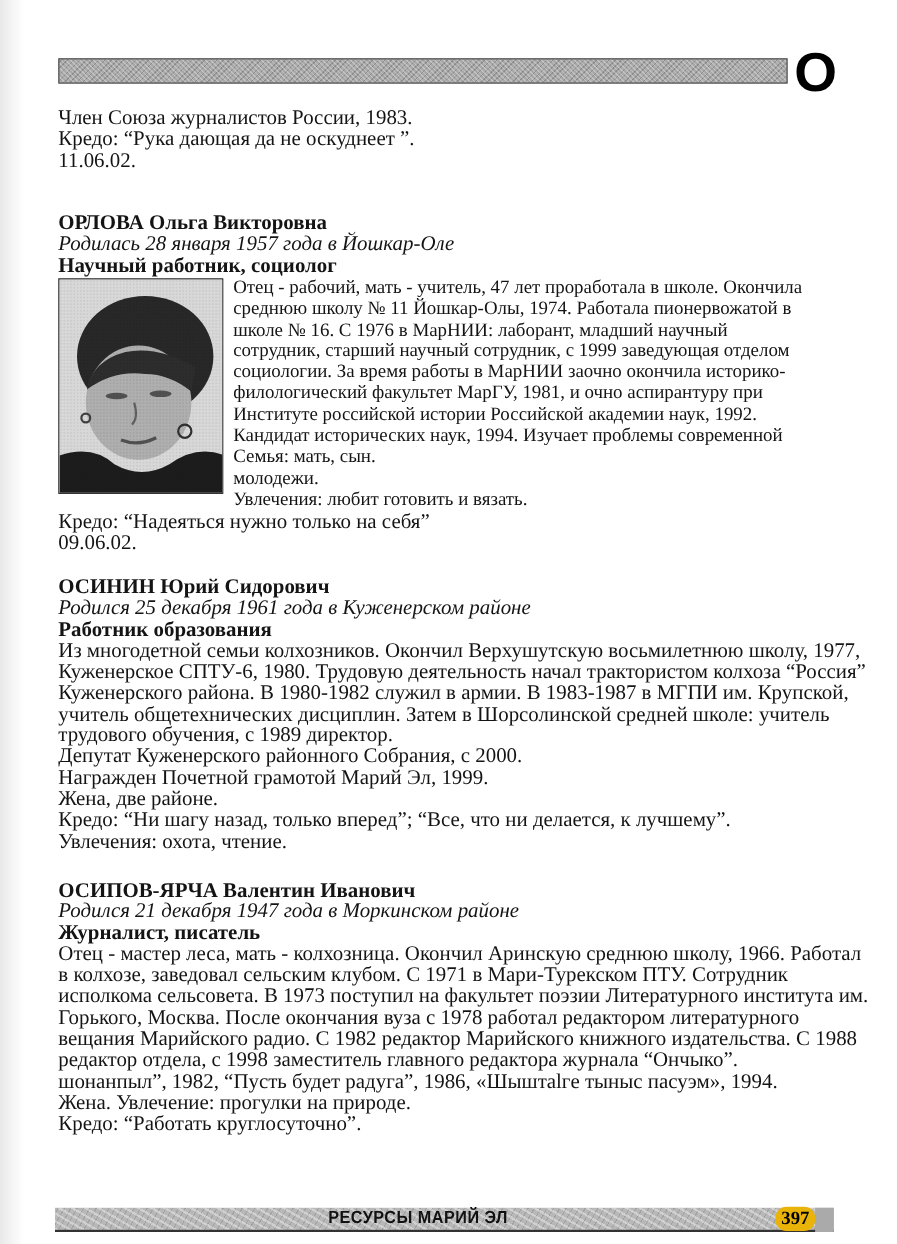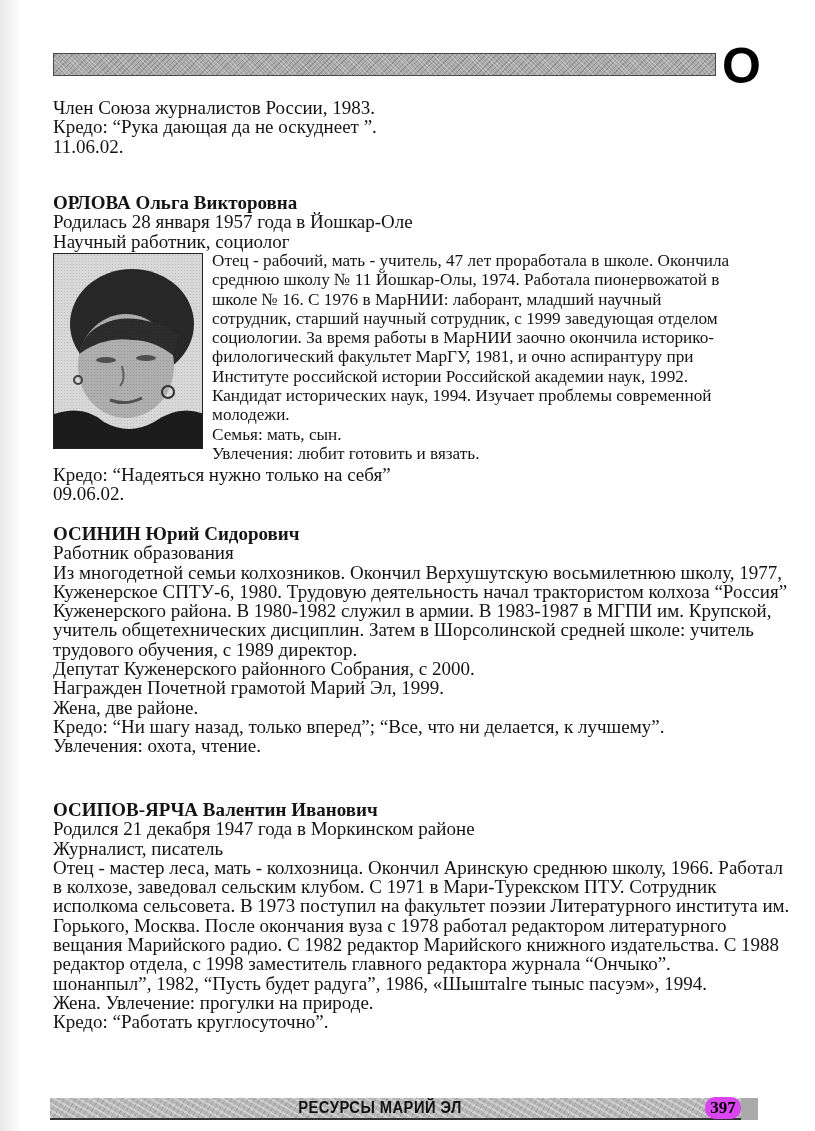--- a/index.html
+++ b/index.html
@@ -26,22 +26,22 @@
     position: absolute; left: 722px; top: 38px;
     font-family: "Liberation Sans", "DejaVu Sans", sans-serif;
     font-weight: bold; font-size: 50px; line-height: 56px; color: #000;
   }
   .text {
     position: absolute; left: 53px;
     font-size: 19px; line-height: 19.3px;
   }
   .text p { margin: 0; }
   .name { font-weight: bold; }
-  .born { }
-  .profession { font-weight: normal; }
+  .born { font-style: italic; }
+  .profession { font-weight: bold; }
   .block1 { top: 98px; }
   .block2 { top: 193px; }
   .photo {
     position: absolute; left: 53px; top: 253px; width: 150px; height: 196px;
     border: 1.5px solid #222; box-sizing: border-box; overflow: hidden;
     background: #dcdcdc;
   }
   .bio-right { position: absolute; left: 212px; top: 251px; width: 580px; font-size: 17.2px; line-height: 19.3px; }
   .bio-right p { margin: 0; }
   .after-photo { top: 465px; }
@@ -57,21 +57,21 @@
     box-sizing: border-box;
   }
   .footer-title {
     position: absolute; left: 280px; top: 1096px; width: 200px; text-align: center;
     font-family: "Liberation Sans Narrow", "Liberation Sans", sans-serif;
     font-weight: bold; font-size: 16px; line-height: 24px; letter-spacing: 0.5px; color: #111;
     transform: scaleX(0.92);
   }
   .page-num {
     position: absolute; left: 705px; top: 1097px; width: 36px; height: 22px;
-    background: #d946ef; border-radius: 10px;
+    background: #eab308; border-radius: 10px;
     font-weight: bold; font-size: 17px; line-height: 22px; text-align: center; color: #000;
   }
   .footer-tail {
     position: absolute; left: 741px; top: 1098px; width: 17px; height: 22px;
     background: #aaa;
   }
 </style>
 </head>
 <body>
 
@@ -118,32 +118,33 @@
 
 <div class="bio-right">
   <p>Отец - рабочий, мать - учитель, 47 лет проработала в школе. Окончила</p>
   <p>среднюю школу № 11 Йошкар-Олы, 1974. Работала пионервожатой в</p>
   <p>школе № 16. С 1976 в МарНИИ: лаборант, младший научный</p>
   <p>сотрудник, старший научный сотрудник, с 1999 заведующая отделом</p>
   <p>социологии. За время работы в МарНИИ заочно окончила историко-</p>
   <p>филологический факультет МарГУ, 1981, и  очно аспирантуру при</p>
   <p>Институте российской истории Российской академии наук, 1992.</p>
   <p>Кандидат исторических наук, 1994. Изучает проблемы современной</p>
+  <p>Семья: мать, сын.</p>
   <p>молодежи.</p>
-  <p>Семья: мать, сын.</p>
   <p>Увлечения: любит готовить и вязать.</p>
 </div>
 
 <div class="text after-photo">
   <p>Кредо: “Надеяться нужно только на себя”</p>
   <p>09.06.02.</p>
 </div>
 
 <div class="text block3">
   <p class="name">ОСИНИН Юрий Сидорович</p>
+  <p class="born">Родился 25 декабря 1961 года в Куженерском районе</p>
   <p class="profession">Работник образования</p>
   <p>Из многодетной семьи колхозников. Окончил Верхушутскую восьмилетнюю школу, 1977,</p>
   <p>Куженерское СПТУ-6, 1980. Трудовую деятельность начал трактористом колхоза “Россия”</p>
   <p>Куженерского района. В 1980-1982 служил в армии. В 1983-1987 в МГПИ им. Крупской,</p>
   <p>учитель общетехнических дисциплин. Затем в Шорсолинской средней школе: учитель</p>
   <p>трудового обучения, с 1989 директор.</p>
   <p>Депутат Куженерского районного Собрания, с 2000.</p>
   <p>Награжден Почетной грамотой Марий Эл, 1999.</p>
   <p>Жена, две районе.</p>
   <p>Кредо: “Ни шагу назад, только вперед”; “Все, что ни делается, к лучшему”.</p>

